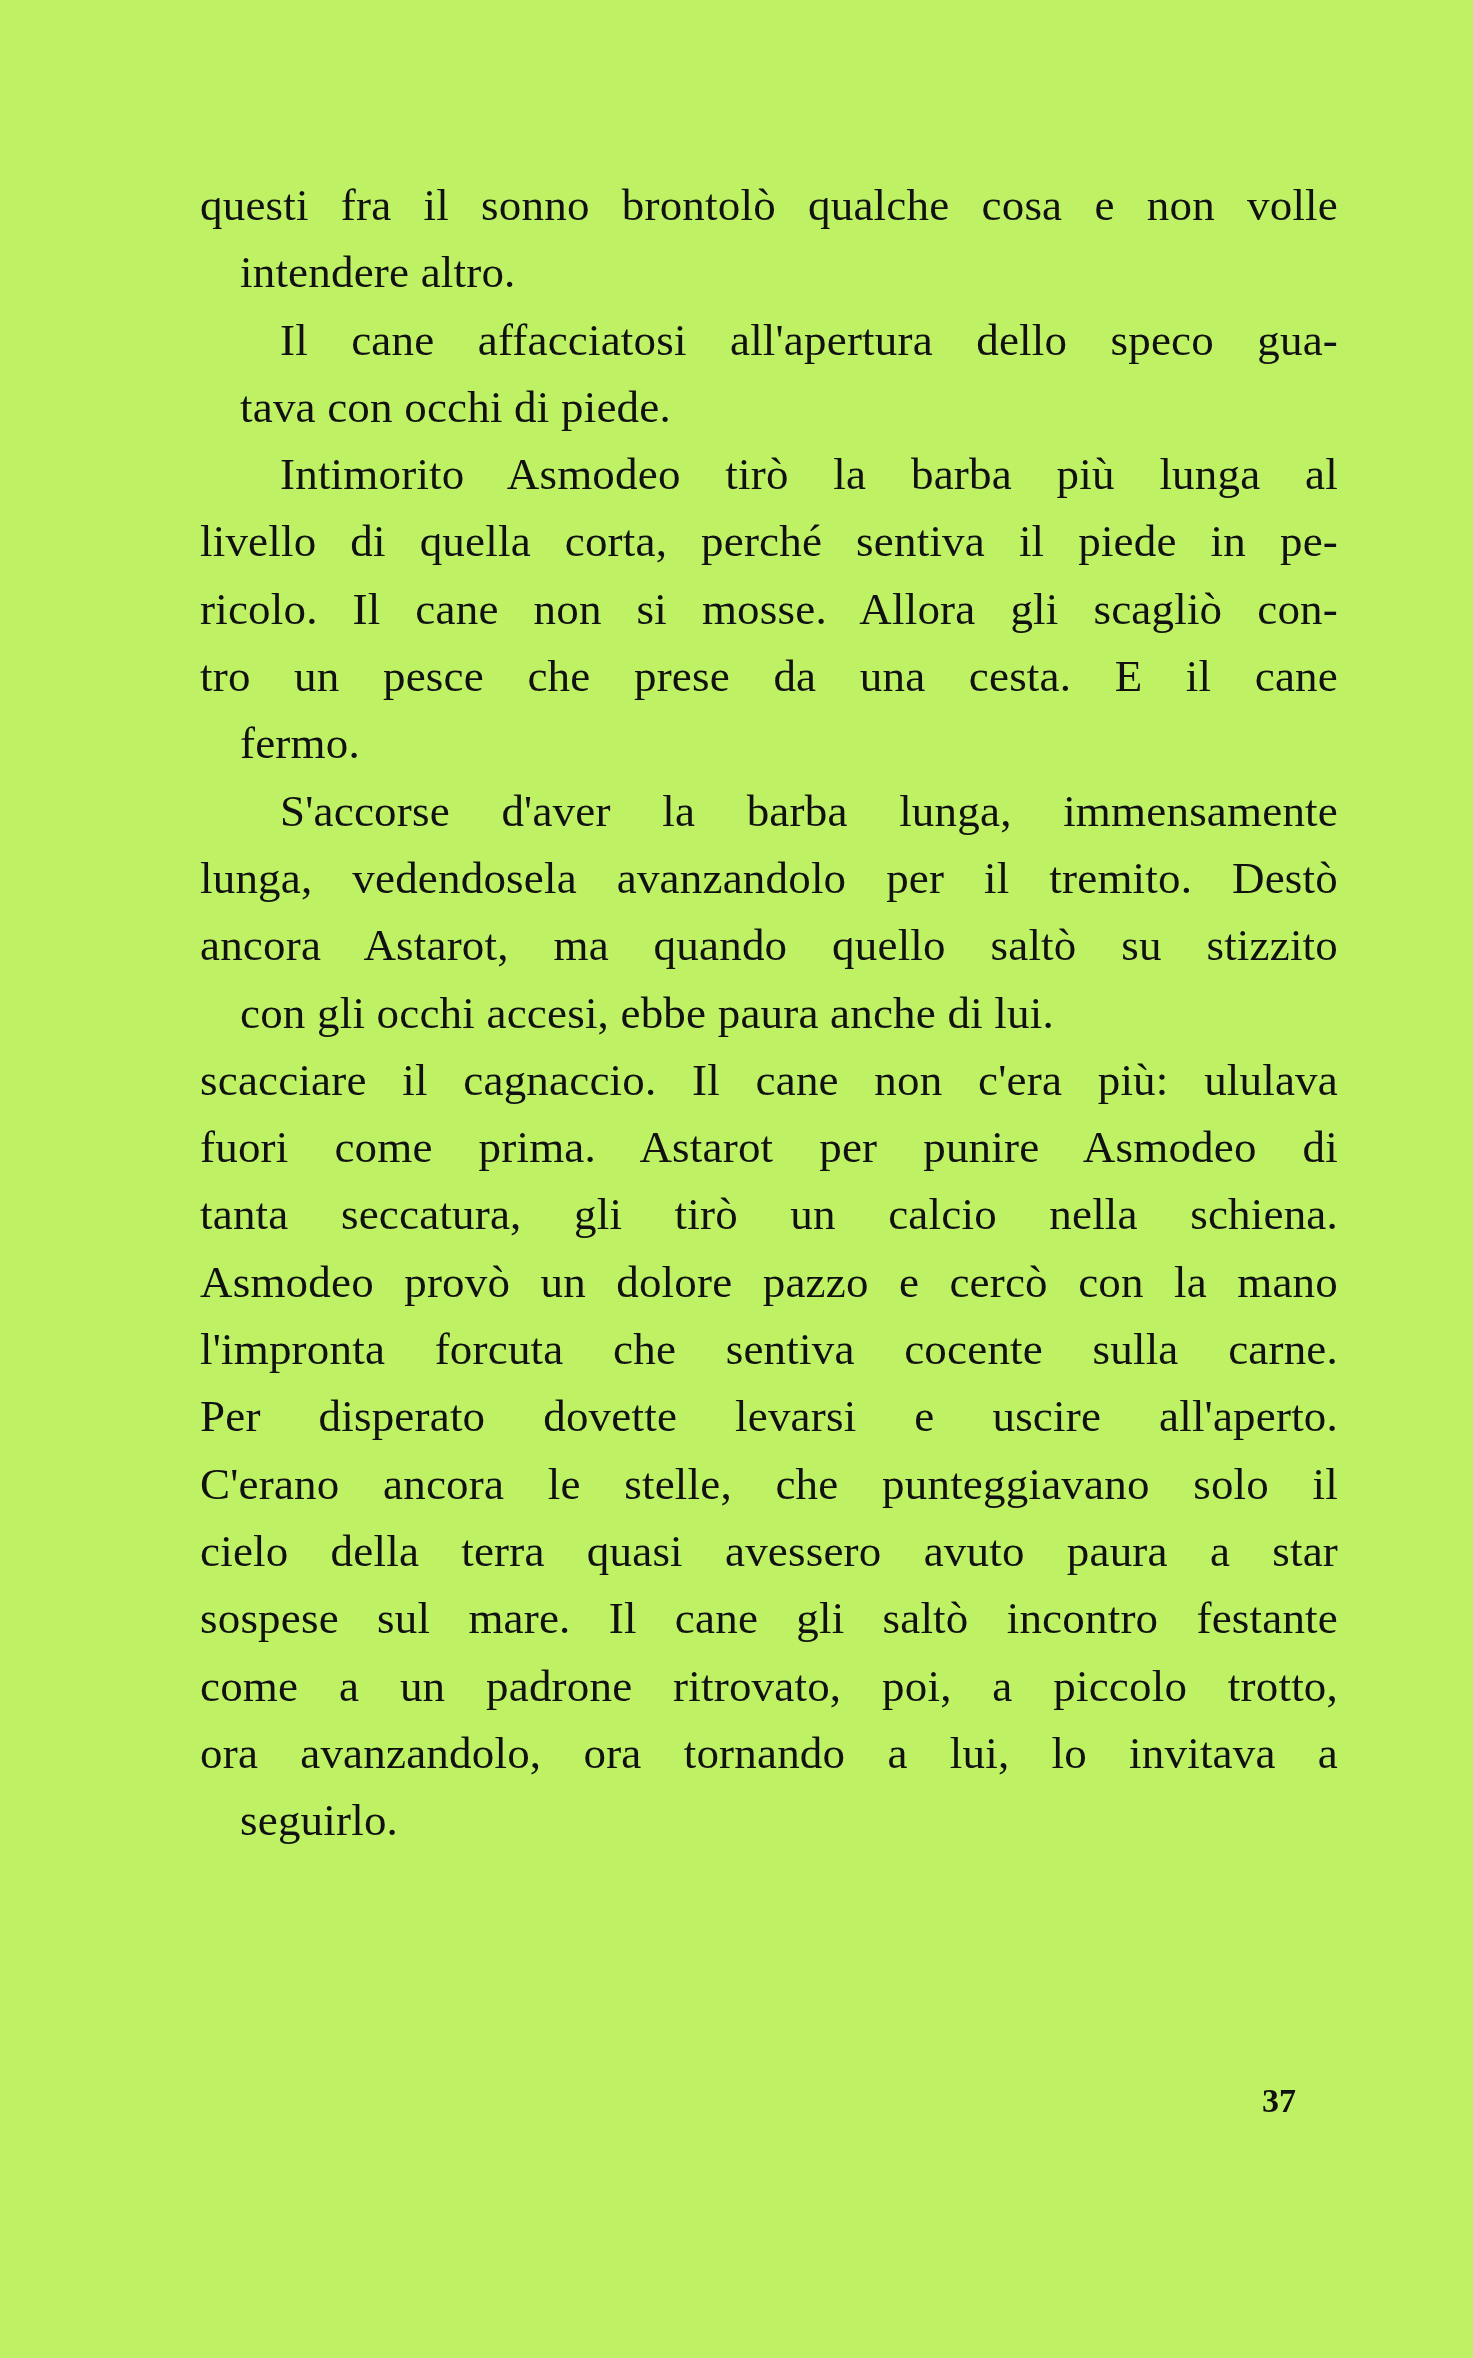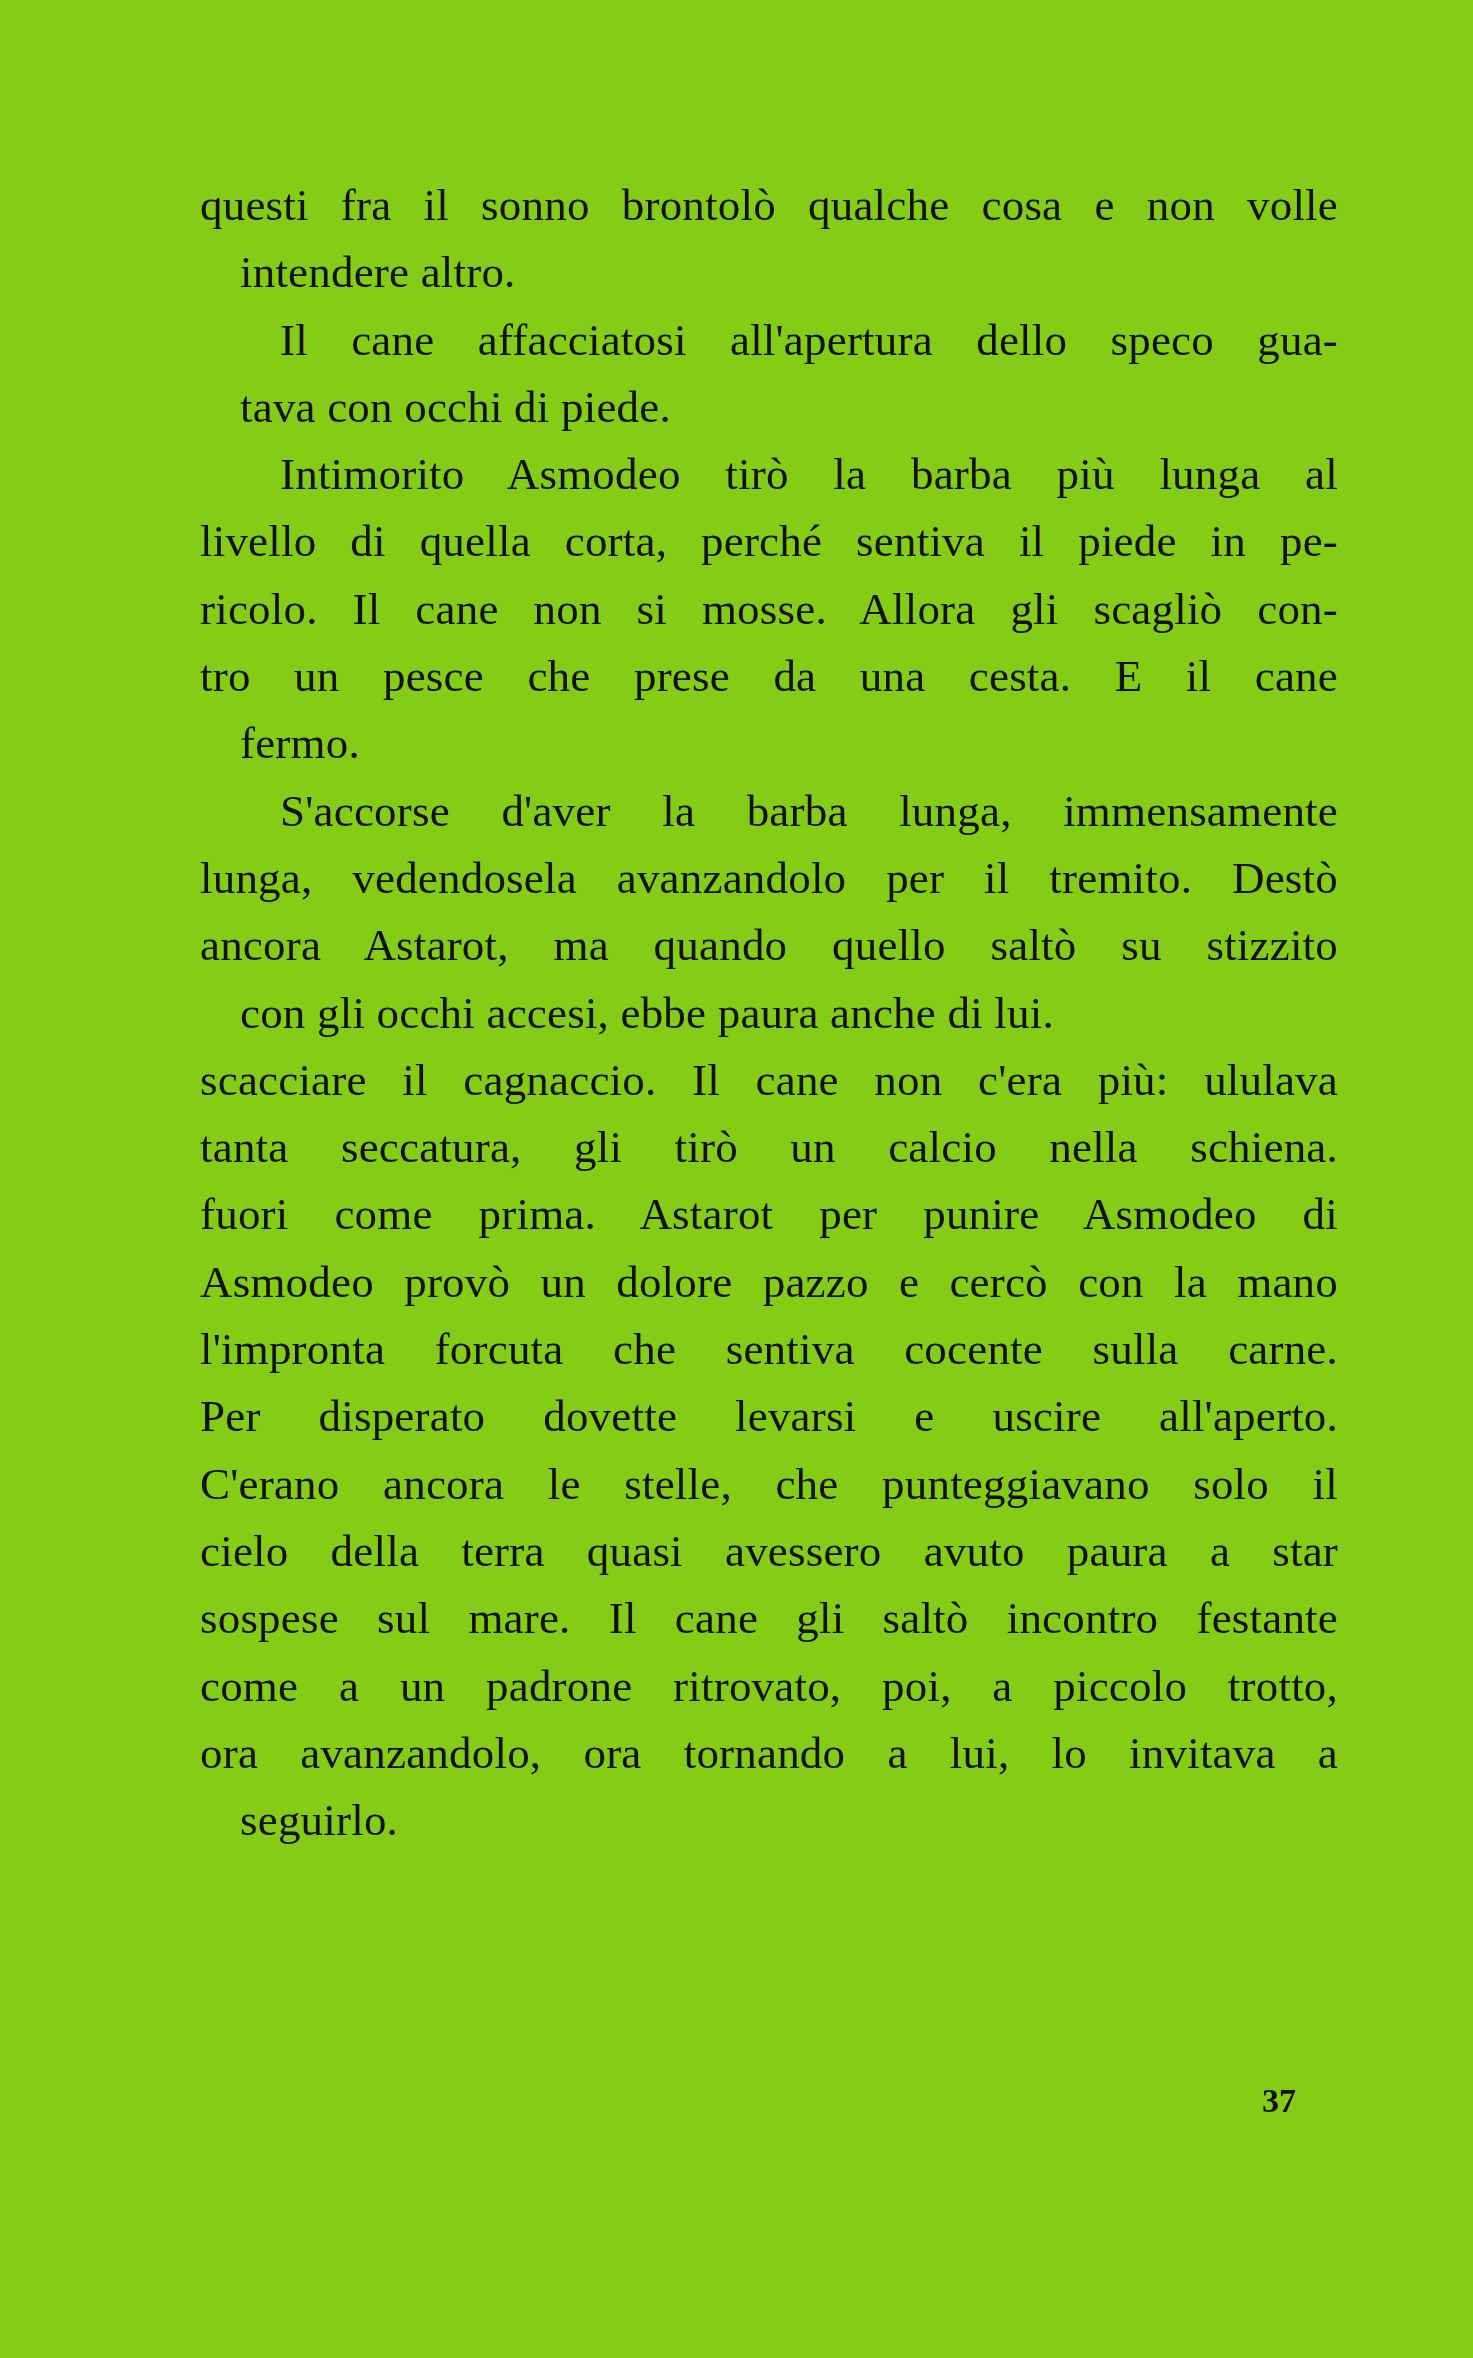--- a/index.html
+++ b/index.html
@@ -1,19 +1,19 @@
 <!DOCTYPE html>
 <html><head>
 <meta charset="utf-8">
 <style>
   html, body { margin: 0; padding: 0; background: #ffffff; }
   body { width: 1473px; height: 2358px; position: relative; overflow: hidden; }
   .page {
     position: absolute; left: 0; top: 0; width: 1473px; height: 2358px;
-    background: #84cc16;
+    background: #bef264;
   }
   .text-block {
     position: absolute; left: 200px; top: 172px; width: 1138px;
     font-family: "Liberation Serif", "DejaVu Serif", serif;
     font-size: 45px; line-height: 67.3px; color: #111111;
     letter-spacing: 0.2px;
   }
   .line {
     display: block; height: 67.3px; white-space: nowrap;
     text-align: justify; text-align-last: justify;
@@ -53,22 +53,22 @@
 
     <div>
       <span class="line indent">S'accorse d'aver la barba lunga, immensamente</span>
       <span class="line">lunga, vedendosela avanzandolo per il tremito. Destò</span>
       <span class="line">ancora Astarot, ma quando quello saltò su stizzito</span>
       <span class="line last">con gli occhi accesi, ebbe paura anche di lui.</span>
     </div>
 
     <div>
       <span class="line">scacciare il cagnaccio. Il cane non c'era più: ululava</span>
+      <span class="line">fuori come prima. Astarot per punire Asmodeo di</span>
       <span class="line">tanta seccatura, gli tirò un calcio nella schiena.</span>
-      <span class="line">fuori come prima. Astarot per punire Asmodeo di</span>
       <span class="line">Asmodeo provò un dolore pazzo e cercò con la mano</span>
       <span class="line">l'impronta forcuta che sentiva cocente sulla carne.</span>
       <span class="line">Per disperato dovette levarsi e uscire all'aperto.</span>
       <span class="line">C'erano ancora le stelle, che punteggiavano solo il</span>
       <span class="line">cielo della terra quasi avessero avuto paura a star</span>
       <span class="line">sospese sul mare. Il cane gli saltò incontro festante</span>
       <span class="line">come a un padrone ritrovato, poi, a piccolo trotto,</span>
       <span class="line">ora avanzandolo, ora tornando a lui, lo invitava a</span>
       <span class="line last">seguirlo.</span>
     </div>

